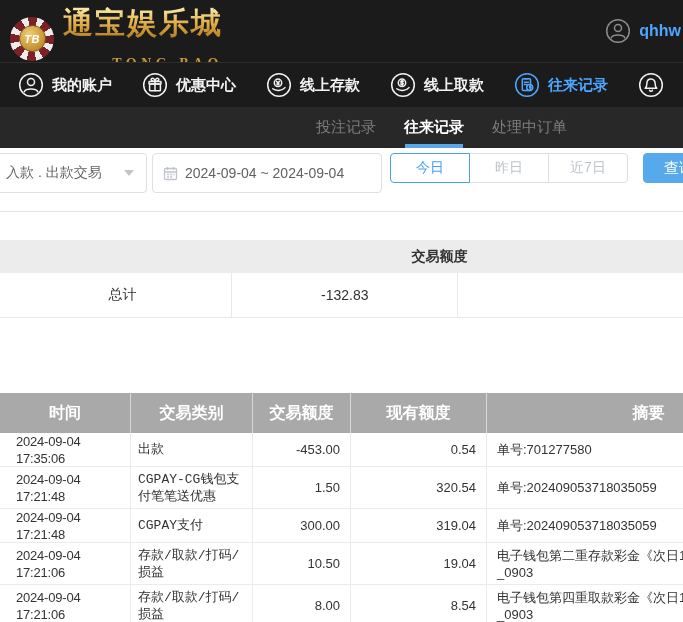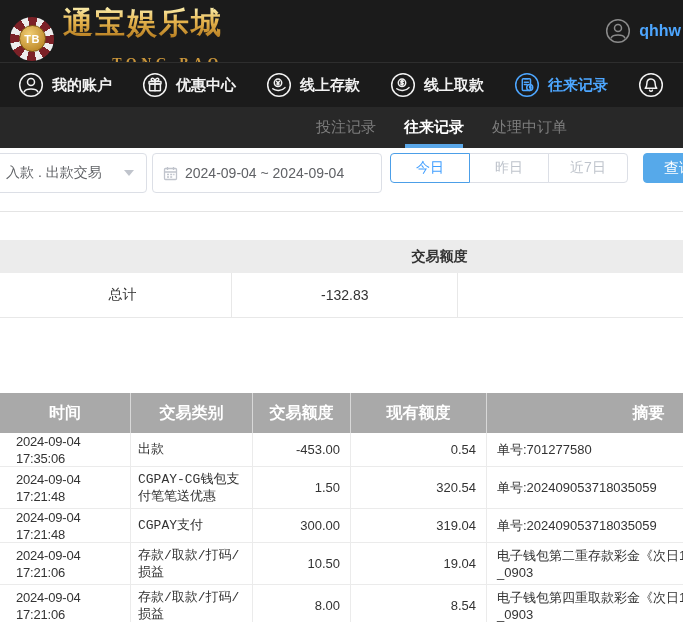--- a/index.html
+++ b/index.html
@@ -8,21 +8,21 @@
   .stage { position:relative; width:683px; height:622px; overflow:hidden; background:#fff; }
 
   
   .topbar { position:absolute; top:0; left:0; width:100%; height:62px; background:#1b1b1b; }
   .logo { position:absolute; left:10px; top:7px; display:flex; align-items:center; gap:9px; cursor:pointer; }
   .chip { width:44px; height:44px; border-radius:50%;
           background:repeating-conic-gradient(from -11deg,#7c2127 0deg 26deg,#ededed 26deg 45deg);
           display:flex; align-items:center; justify-content:center; }
   .chip-core { width:27px; height:27px; border-radius:50%; border:1px solid #7d5a16;
           background:radial-gradient(circle at 38% 32%,#f0cd74,#c08c2c 75%);
-          color:#fff; font-size:11px; font-weight:bold; display:flex; align-items:center; justify-content:center; letter-spacing:.5px; }
+          color:#fff; font-size:11px; font-weight:bold; display:flex; align-items:center; justify-content:center; letter-spacing:.5px;font-style:italic; }
   .logo-text { display:flex; flex-direction:column;font-family:Liberation Serif, serif; }
   .logo-cn { font-size:30px; font-weight:800; letter-spacing:2px; line-height:32px;
              background:linear-gradient(180deg,#f9e9a5 5%,#e5b44e 45%,#b87f22 95%);
              -webkit-background-clip:text; background-clip:text; color:transparent; }
   .logo-en { font-size:14px; font-weight:bold; letter-spacing:4.5px; color:#c9953a; text-align:right; line-height:12px; margin-top:19px; }
   .user { position:absolute; right:0; top:0; height:62px; display:flex; align-items:center; gap:8px; padding-right:2px; cursor:pointer; }
   .user svg { stroke:#8b8b8b; }
   .user-name { color:#4da6ff; font-size:16px; font-weight:600; }
 
   

